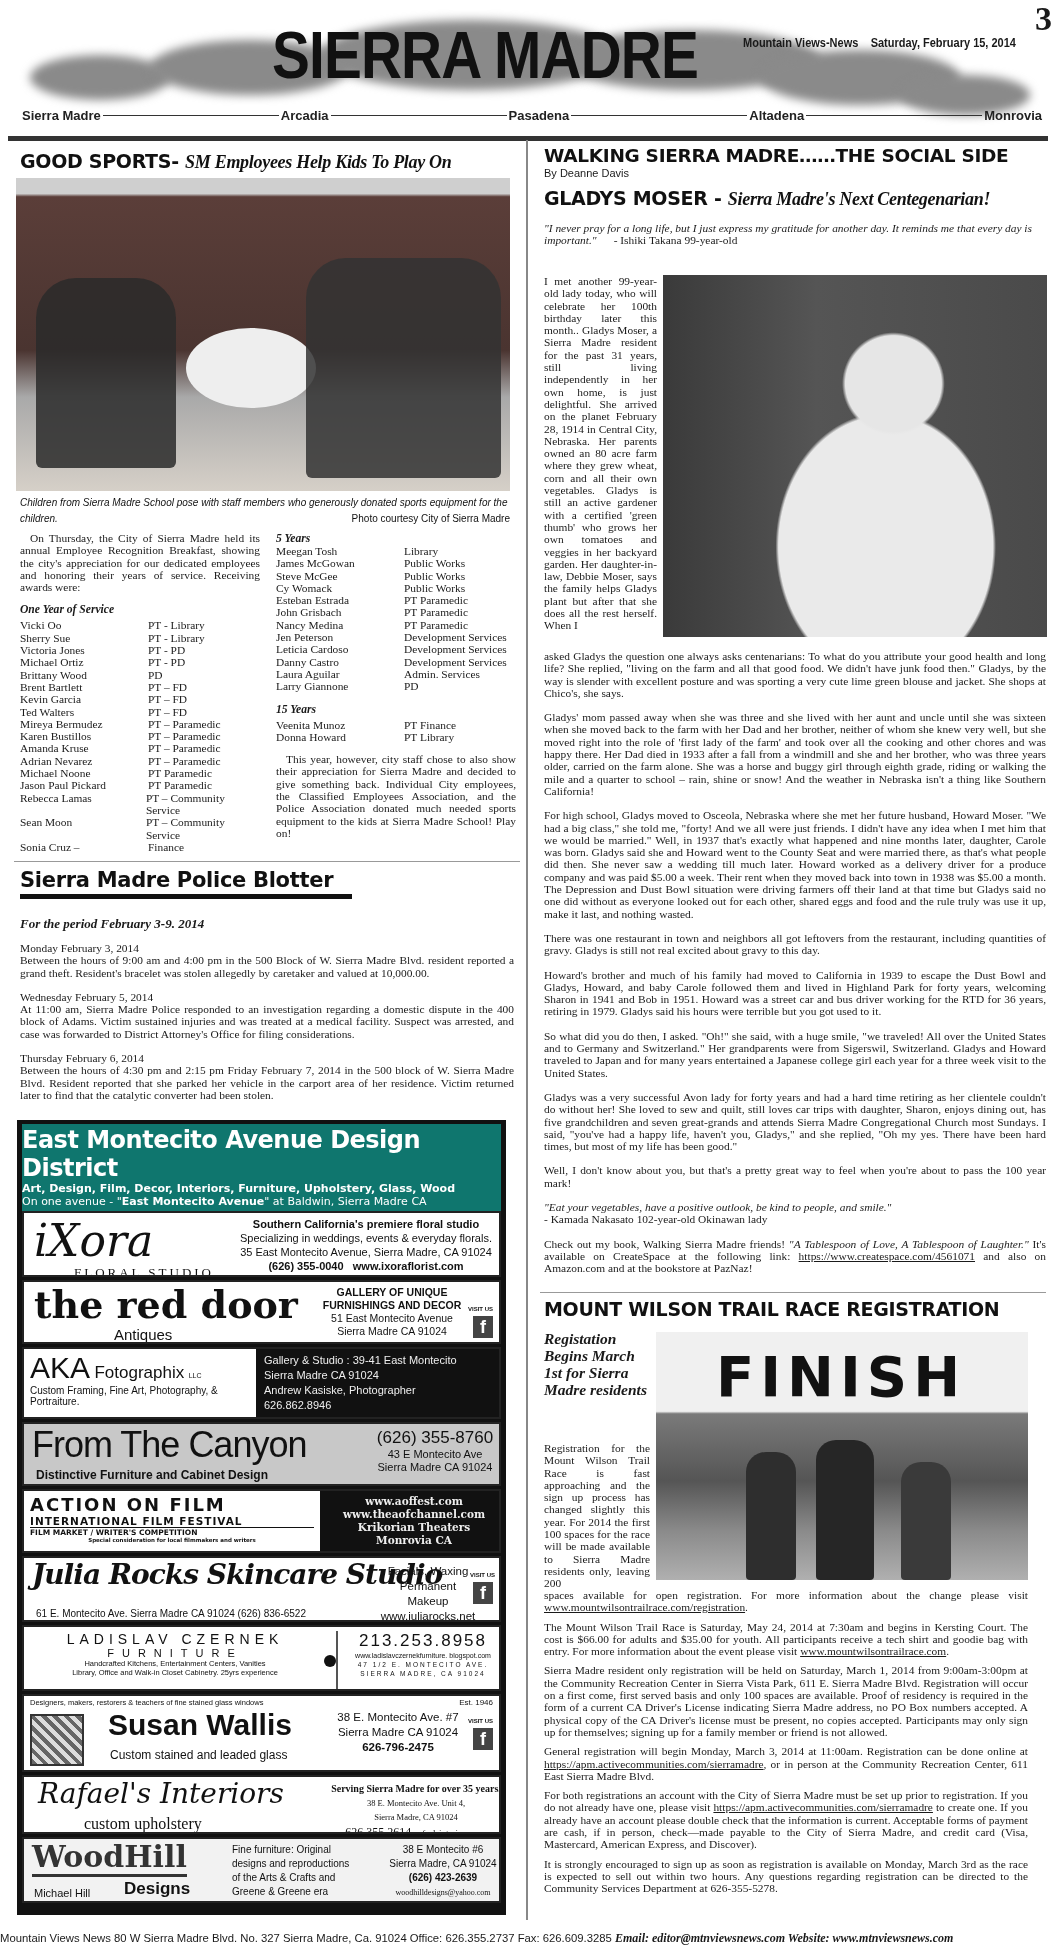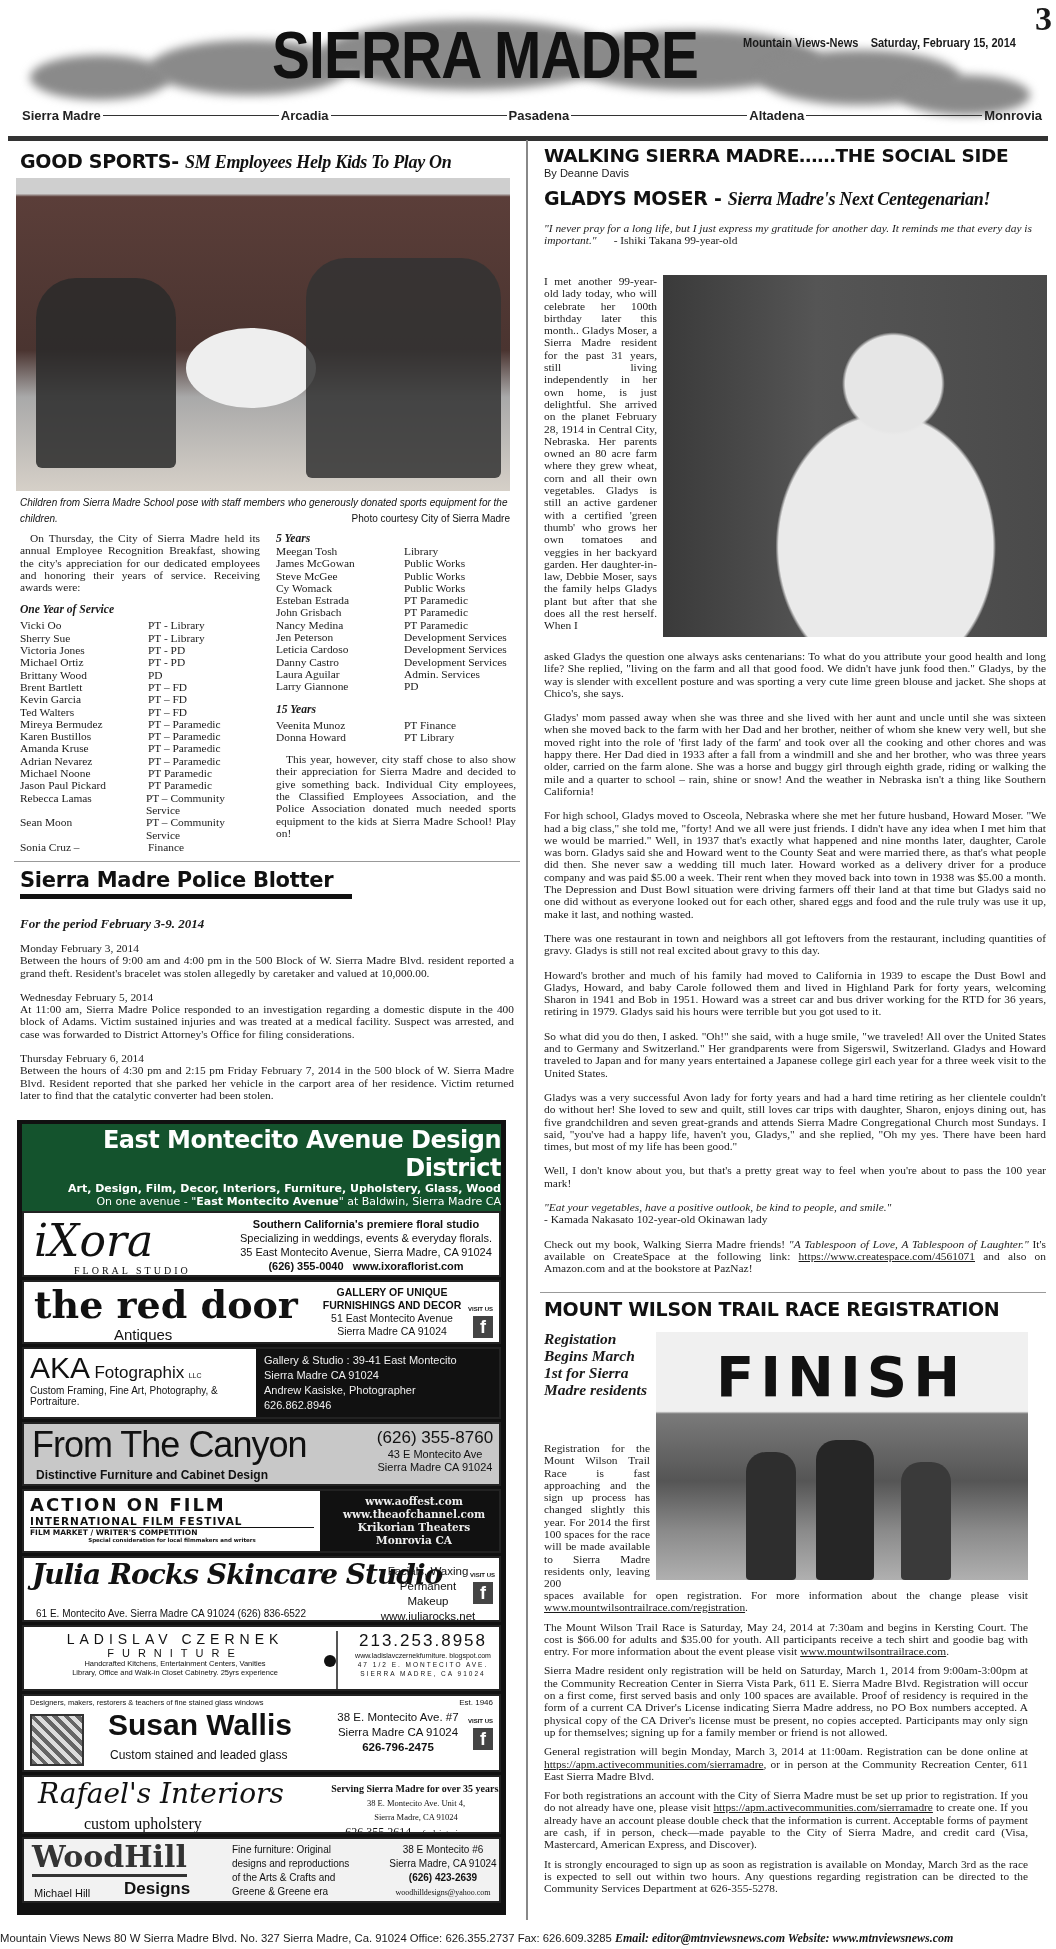--- a/index.html
+++ b/index.html
@@ -227,28 +227,28 @@
       <p class="body" style="text-align: left;">Monday February 3, 2014</p>
       <p class="body">Between the hours of 9:00 am and 4:00 pm in the 500 Block of W. Sierra Madre Blvd. resident reported a grand theft. Resident's bracelet was stolen allegedly by caretaker and valued at 10,000.00.</p>
       <p class="body" style="text-align: left; margin-top: 12px;">Wednesday February 5, 2014</p>
       <p class="body">At 11:00 am, Sierra Madre Police responded to an investigation regarding a domestic dispute in the 400 block of Adams. Victim sustained injuries and was treated at a medical facility. Suspect was arrested, and case was forwarded to District Attorney's Office for filing considerations.</p>
       <p class="body" style="text-align: left; margin-top: 12px;">Thursday February 6, 2014</p>
       <p class="body">Between the hours of 4:30 pm and 2:15 pm Friday February 7, 2014 in the 500 block of W. Sierra Madre Blvd. Resident reported that she parked her vehicle in the carport area of her residence. Victim returned later to find that the catalytic converter had been stolen.</p>
     </div>
 </div>
 
 <div class="ads">
-  <div style="background:#14532d;color:#fff;text-align:right;padding:2px 0 3px">
+  <div style="background:#0f766e;color:#fff;text-align:left;padding:2px 0 3px">
     <div style="font-family:'DejaVu Sans',sans-serif;font-weight:bold;font-size:24px;letter-spacing:-0.5px">East Montecito Avenue Design District</div>
     <div style="font-family:'DejaVu Sans',sans-serif;font-weight:bold;font-size:11px">Art, Design, Film, Decor, Interiors, Furniture, Upholstery, Glass, Wood</div>
     <div style="font-family:'DejaVu Sans',sans-serif;font-size:11px"><span>On one avenue - "</span><b>East Montecito Avenue</b><span>" at Baldwin, Sierra Madre CA</span></div>
   </div>
   <div class="ad" style="height:66px">
     <div style="position:absolute;left:10px;top:2px;font-family:'DejaVu Serif',serif;font-style:italic;font-size:44px">iXora</div>
-    <div style="position:absolute;left:50px;top:52px;font-family:'Liberation Serif',serif;font-size:10px;letter-spacing:3px">FLORAL STUDIO</div>
+    <div style="position:absolute;left:50px;top:52px;font-family:'Liberation Serif',serif;font-size:13px;letter-spacing:3px">FLORAL STUDIO</div>
     <div style="position:absolute;left:200px;top:4px;width:284px;text-align:center;font-size:11px;line-height:14px">
       <b>Southern California's premiere floral studio</b><br><span>Specializing in weddings, events &amp; everyday florals.</span><br><span>35 East Montecito Avenue, Sierra Madre, CA 91024</span><br><b>(626) 355-0040</b>&nbsp;&nbsp;&nbsp;<b>www.ixoraflorist.com</b>
     </div>
   </div>
   <div class="ad" style="height:64px">
     <div style="position:absolute;left:10px;top:0;font-family:'DejaVu Serif',serif;font-weight:bold;font-size:38px">the red door</div>
     <div style="position:absolute;left:90px;top:44px;font-size:15px">Antiques</div>
     <div style="position:absolute;left:288px;top:4px;width:160px;text-align:center;font-size:10.5px;line-height:13px">
       <b>GALLERY OF UNIQUE</b><br><b>FURNISHINGS AND DECOR</b><br><span>51 East Montecito Avenue</span><br><span>Sierra Madre CA 91024</span>
     </div>

